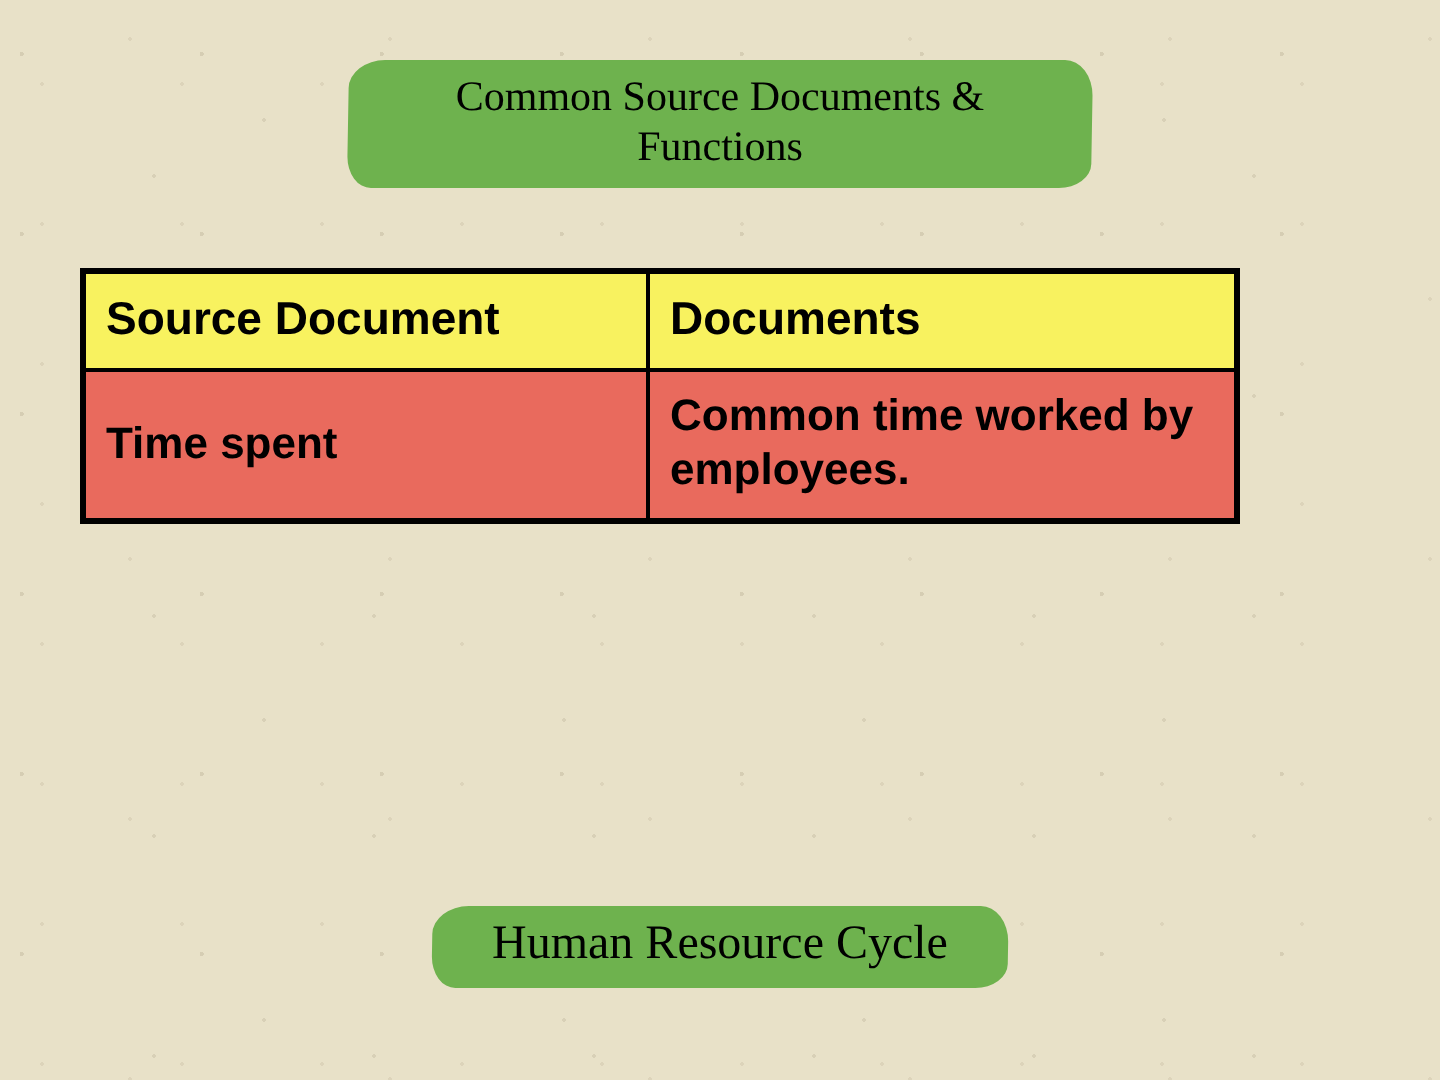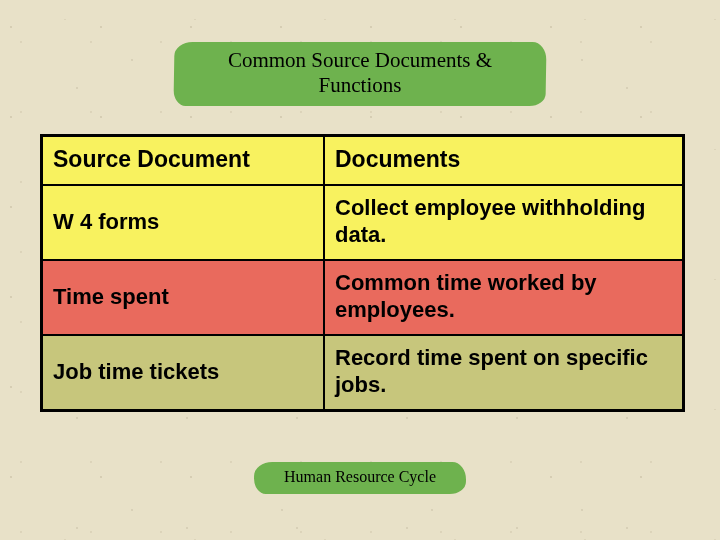--- a/index.html
+++ b/index.html
@@ -23,21 +23,20 @@
     color: #000;
     position: relative;
   }
 
   .title-wrap {
     position: absolute;
     top: 28px;
     left: 50%;
     transform: translateX(-50%);
     text-align: center;
-    margin-top: 12px;
   }
   .marker-bar {
     display: inline-block;
     padding: 8px 24px 10px 24px;
     position: relative;
   }
   .marker-bar::before {
     content: "";
     position: absolute;
     left: -6px; right: -6px; top: 2px; bottom: 2px;
@@ -53,29 +52,29 @@
   }
 
   .footer-wrap {
     position: absolute;
     bottom: 44px;
     left: 50%;
     transform: translateX(-50%);
     text-align: center;
   }
   .footer-wrap .marker-bar span {
-    font-size: 16px;
+    font-size: 24px;
   }
 
   table.doc-table {
     position: absolute;
     top: 134px;
     left: 40px;
     border-collapse: collapse;
-    width: 645px;
+    width: 580px;
     border: 3px solid #000;
     background: #0ea5e9;
   }
   table.doc-table th,
   table.doc-table td {
     border: 2px solid #000;
     padding: 8px 10px 10px 10px;
     text-align: left;
     vertical-align: middle;
     font-family: Verdana, Geneva, sans-serif;
@@ -101,31 +100,23 @@
 </div>
 
 <table class="doc-table">
   <thead>
     <tr class="row-yellow">
       <th class="col-doc">Source Document</th>
       <th>Documents</th>
     </tr>
   </thead>
   <tbody>
-    <tr class="row-yellow">
-      <td>W 4 forms</td>
-      <td>Collect employee withholding data.</td>
-    </tr>
     <tr class="row-red">
       <td>Time spent</td>
       <td>Common time worked by employees.</td>
-    </tr>
-    <tr class="row-olive">
-      <td>Job time tickets</td>
-      <td>Record time spent on specific jobs.</td>
     </tr>
   </tbody>
 </table>
 
 <div class="footer-wrap">
   <div class="marker-bar">
     <span>Human Resource Cycle</span>
   </div>
 </div>
 

